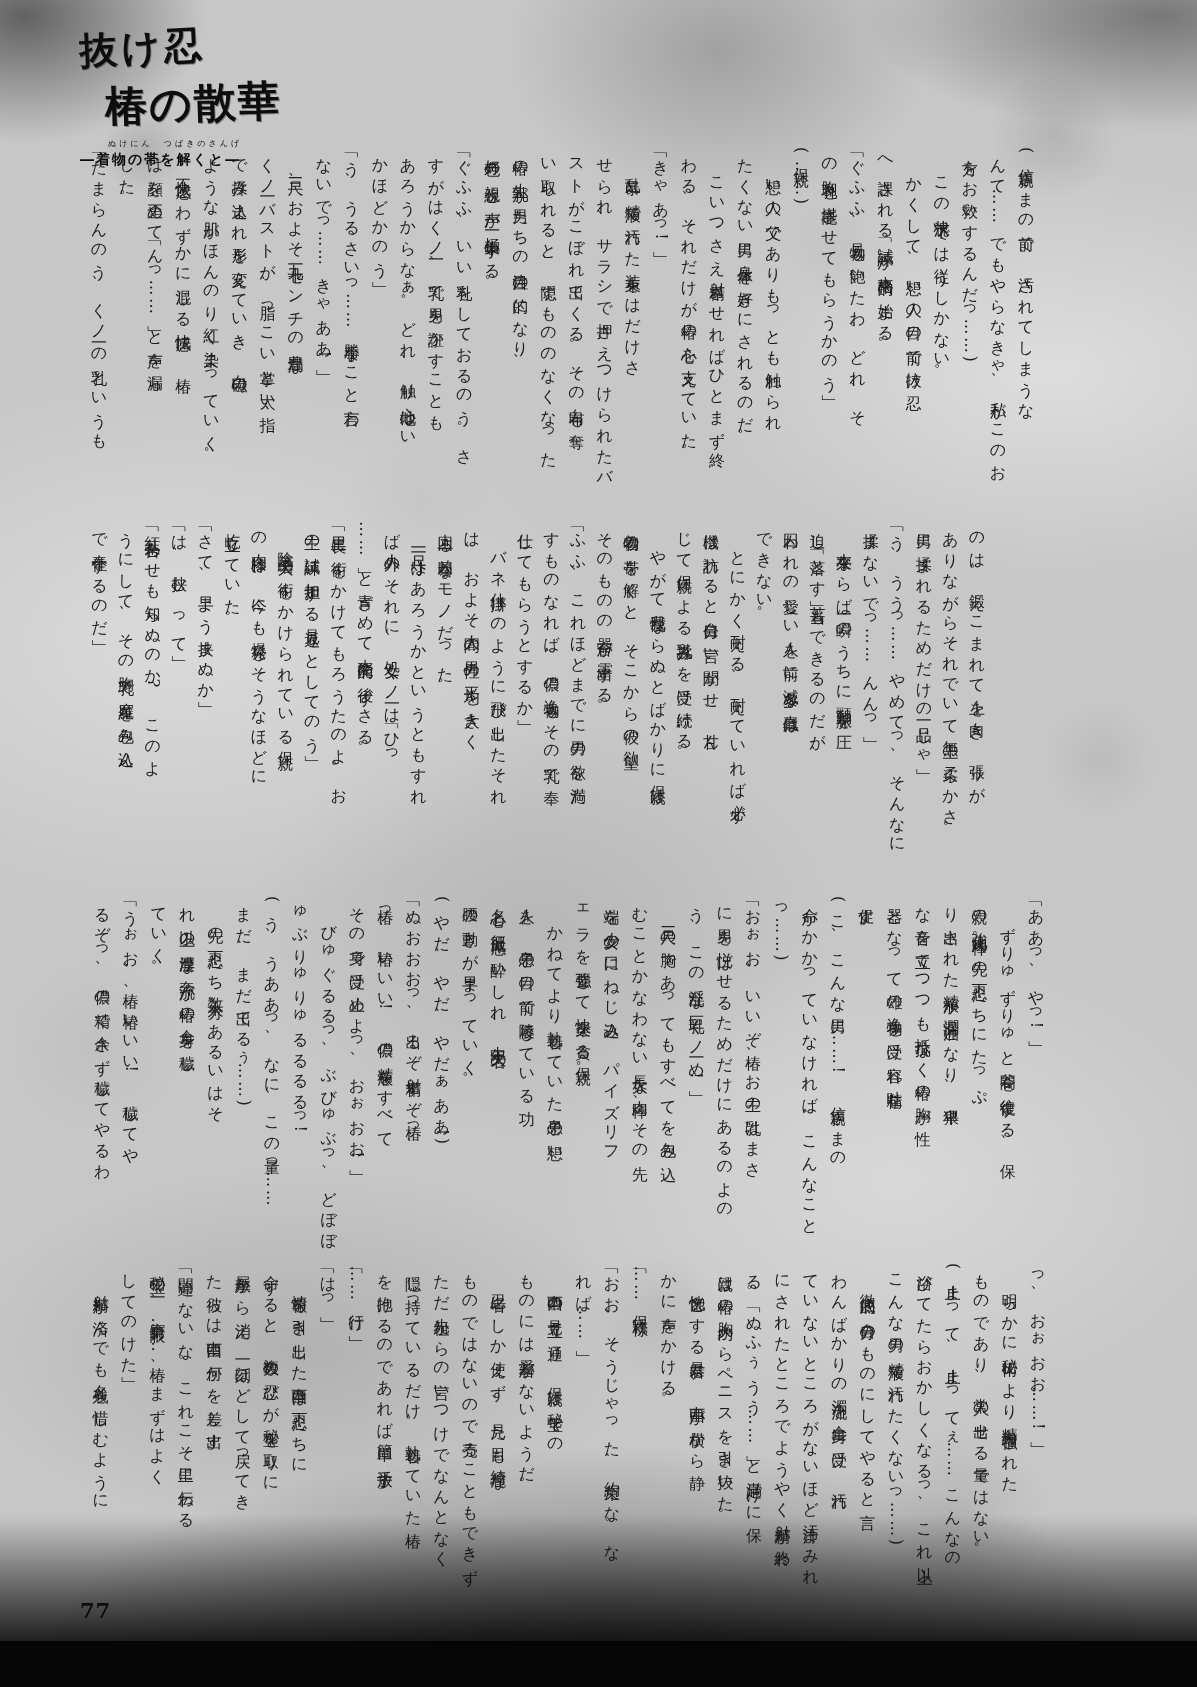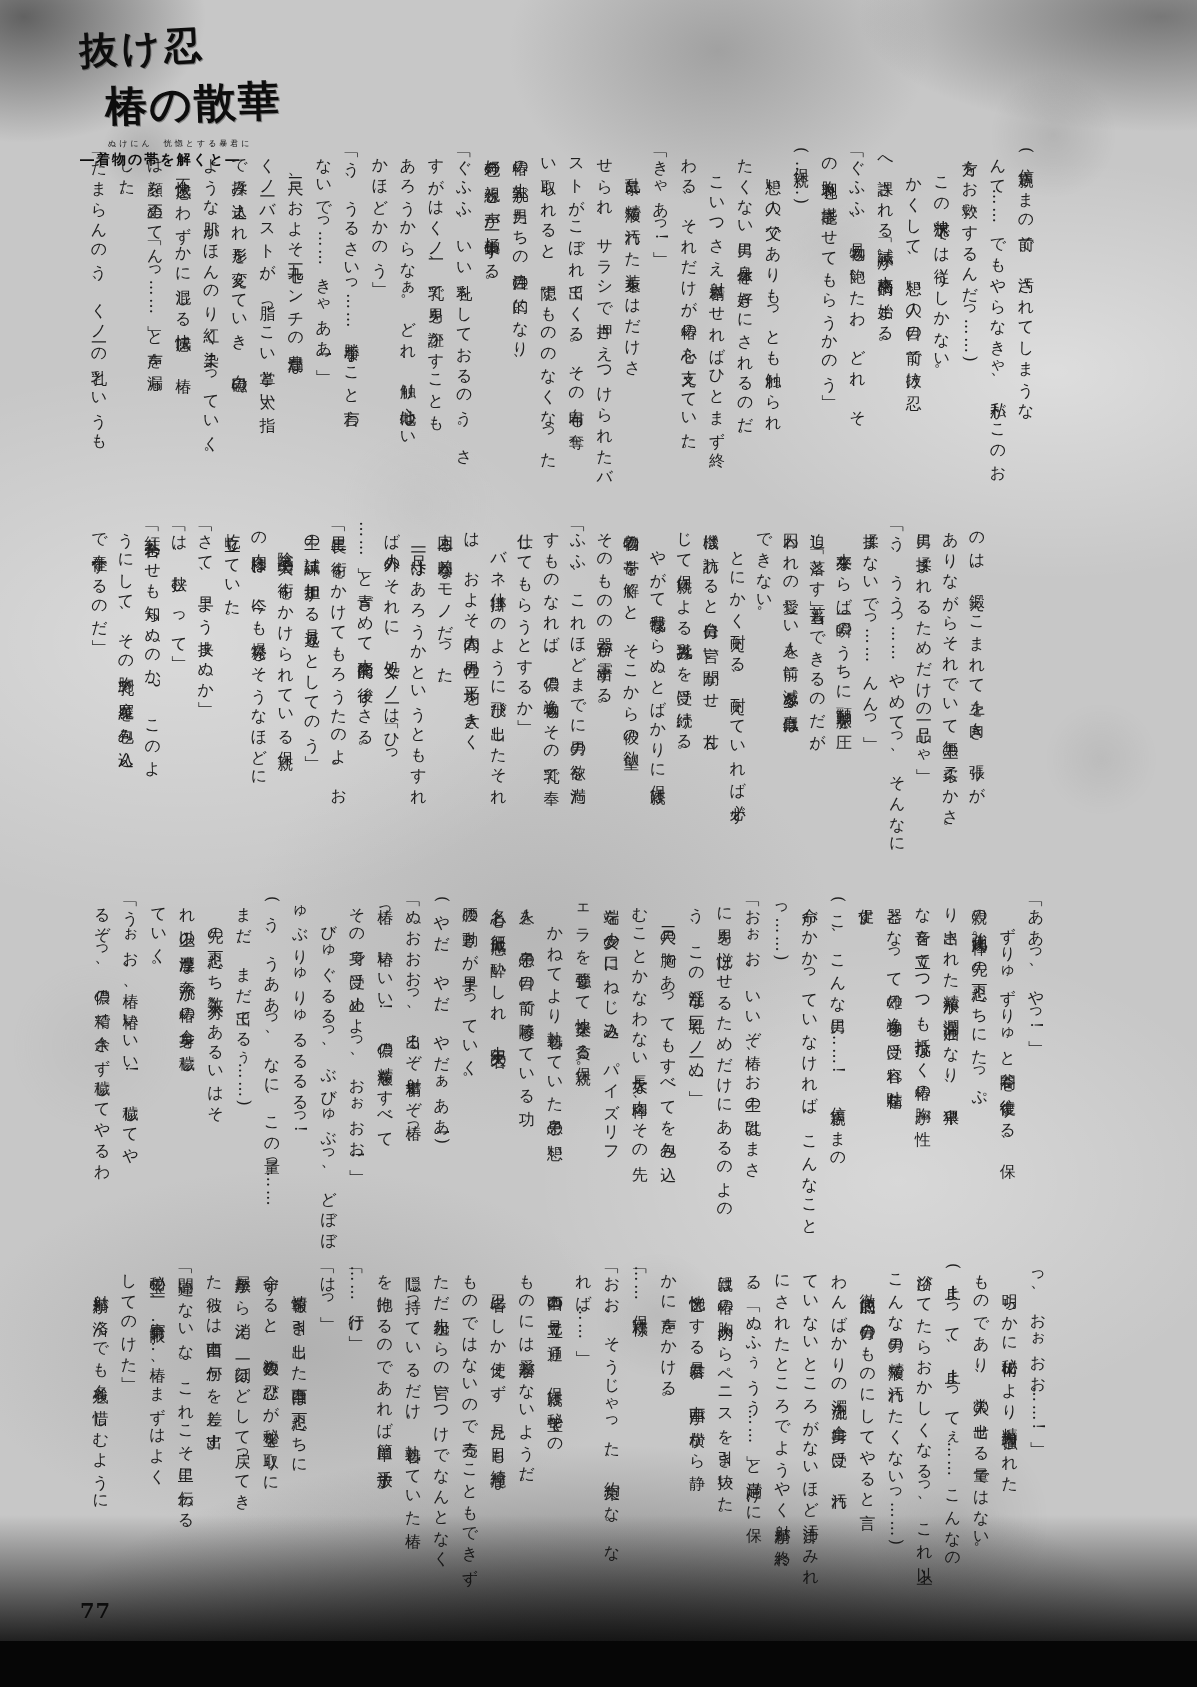--- a/index.html
+++ b/index.html
@@ -88,21 +88,21 @@
 </head>
 <body>
 
 <div class="page">
   <div class="texture"></div>
   <div class="speckle"></div>
 
   <div class="title-logo">
     <span class="title-main-top">抜け忍</span>
     <span class="title-main-bottom">椿の散華</span>
-    <span class="title-furigana">ぬけにん　恍惚とする暴君に</span>
+    <span class="title-furigana">ぬけにん　つばきのさんげ</span>
     <span class="title-subtitle">―着物の帯を解くと―</span>
   </div>
 
   <div class="band band1">
       <div class="col">(信親さまの前で、汚されてしまうな</div>
       <div class="col">んて……でもやらなきゃ、私がこのお</div>
       <div class="col">方をお救いするんだっ……)</div>
       <div class="col">　この状況下では従うしかない。</div>
       <div class="col">　かくして、想い人の目の前で抜け忍</div>
       <div class="col">へ課される「試練」が本格的に始まる。</div>

